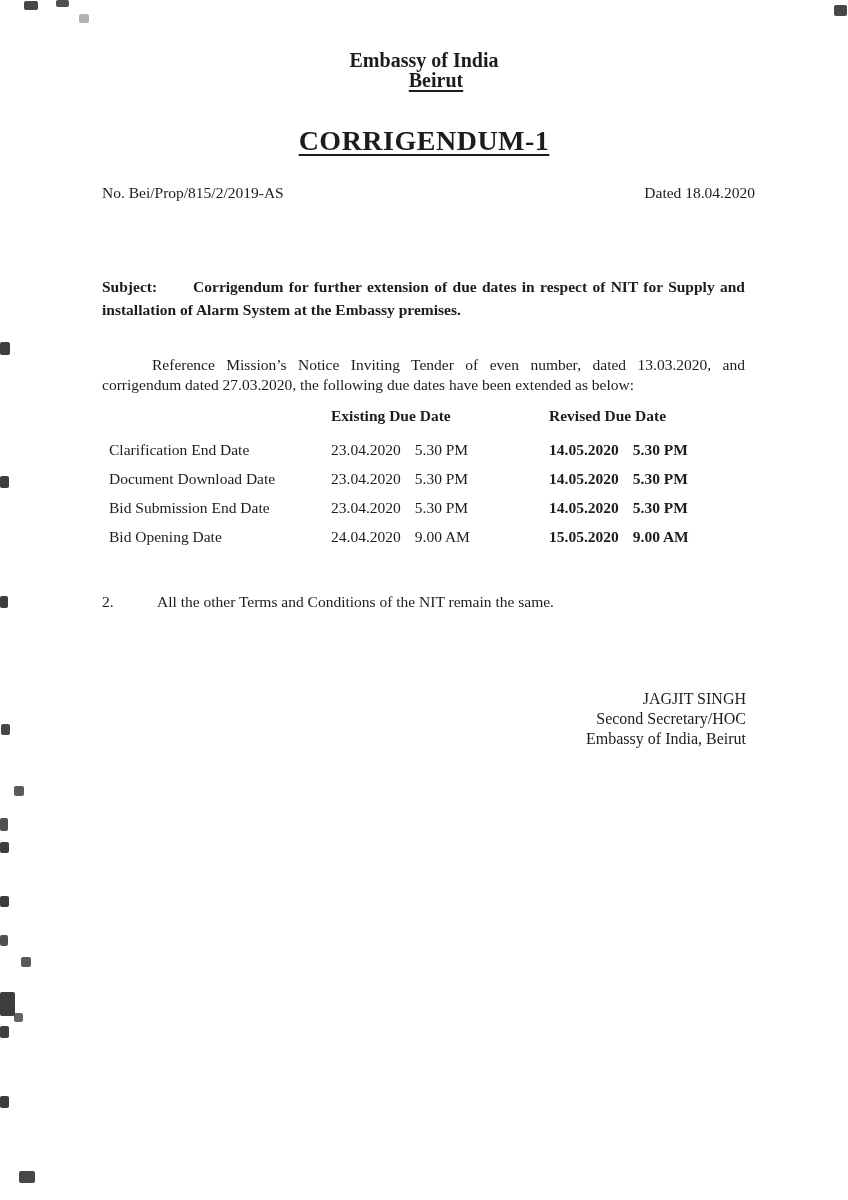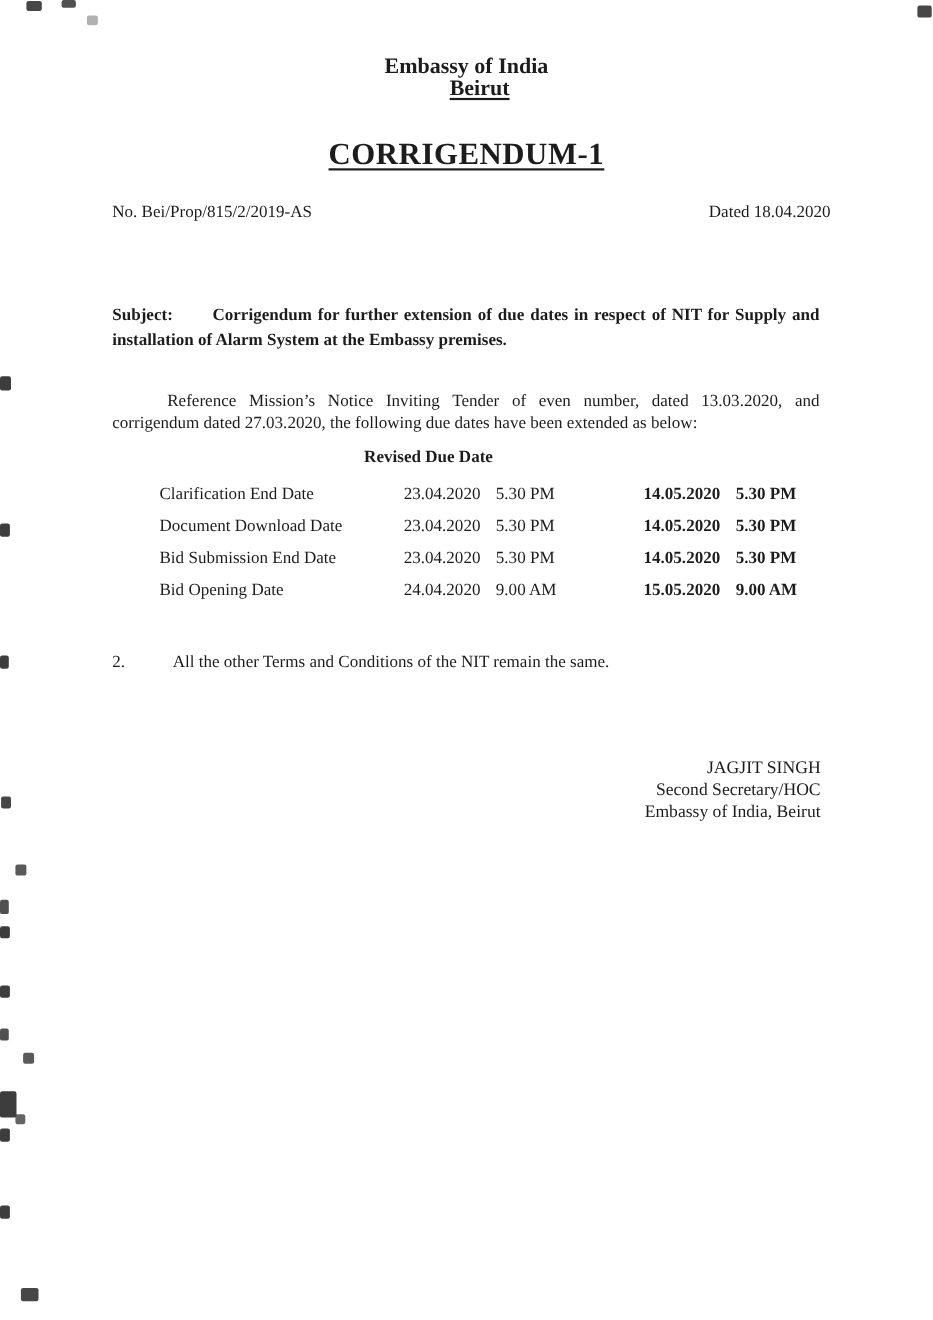--- a/index.html
+++ b/index.html
@@ -27,21 +27,21 @@
   .subject{position:absolute;top:259px;left:102px;right:103px;
     font-weight:bold;font-size:15.5px;line-height:23px;text-align:justify;}
   .tabgap{display:inline-block;width:36px;}
 
   .para{position:absolute;top:339px;left:102px;right:103px;
     font-size:15.5px;line-height:20.5px;text-align:justify;text-indent:50px;}
 
   .table{position:absolute;top:407px;left:102px;right:100px;font-size:15.5px;}
   .t-head{display:grid;grid-template-columns:229px 218px 1fr;
     font-weight:bold;height:34px;line-height:18px;}
-  .t-row{display:grid;grid-template-columns:229px 218px 1fr;height:29px;line-height:18px;margin-left:36px;}
+  .t-row{display:grid;grid-template-columns:229px 218px 1fr;height:29px;line-height:18px;}
   .t-label{padding-left:7px;}
   .t-cell .time{margin-left:14px;}
   .bold{font-weight:bold;}
 
   .closing{position:absolute;top:592px;left:102px;right:103px;
     font-size:15.5px;line-height:19px;}
   .closing .num{display:inline-block;width:55px;}
 
   .signature{position:absolute;top:689px;left:402px;right:102px;
     text-align:right;font-weight:normal;font-size:16px;line-height:20px;}
@@ -85,20 +85,21 @@
     <span>Dated 18.04.2020</span>
   </div>
 
   <p class="subject"><span>Subject:</span><span class="tabgap"></span><span>Corrigendum for further extension of due dates in respect of NIT for Supply and installation of Alarm System at the Embassy premises.</span></p>
 
   <p class="para">Reference Mission’s Notice Inviting Tender of even number, dated 13.03.2020, and corrigendum dated 27.03.2020, the following due dates have been extended as below:</p>
 
   <div class="table">
     <div class="t-head">
       <div></div>
+      <div>Existing Due Date</div>
       <div>Revised Due Date</div>
     </div>
 
     <div class="t-row">
       <div class="t-label">Clarification End Date</div>
       <div class="t-cell"><span>23.04.2020</span><span class="time">5.30 PM</span></div>
       <div class="t-cell bold"><span>14.05.2020</span><span class="time">5.30 PM</span></div>
     </div>
 
     <div class="t-row">

